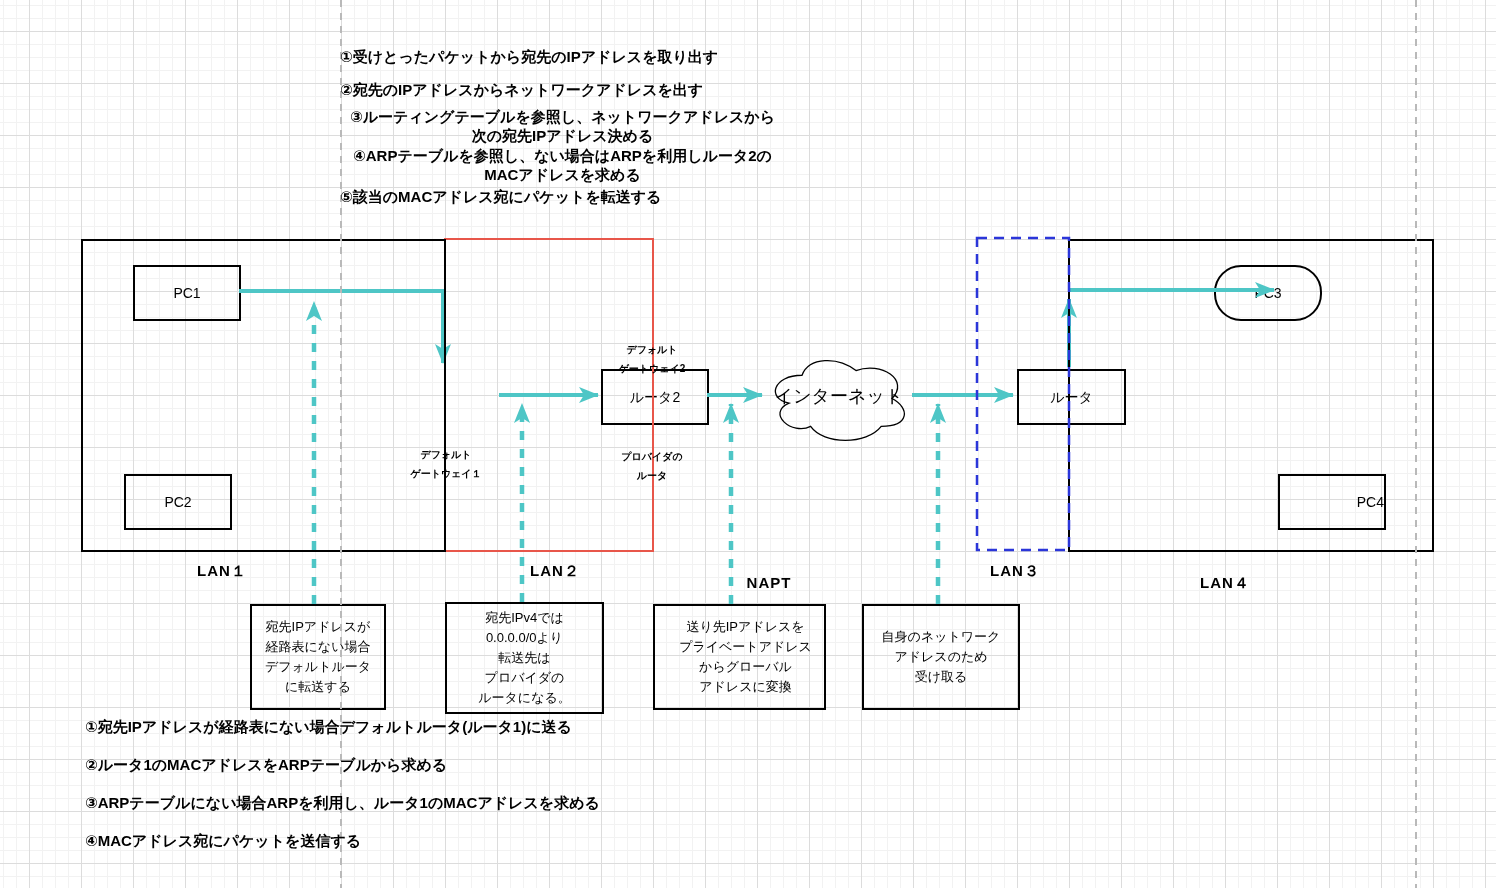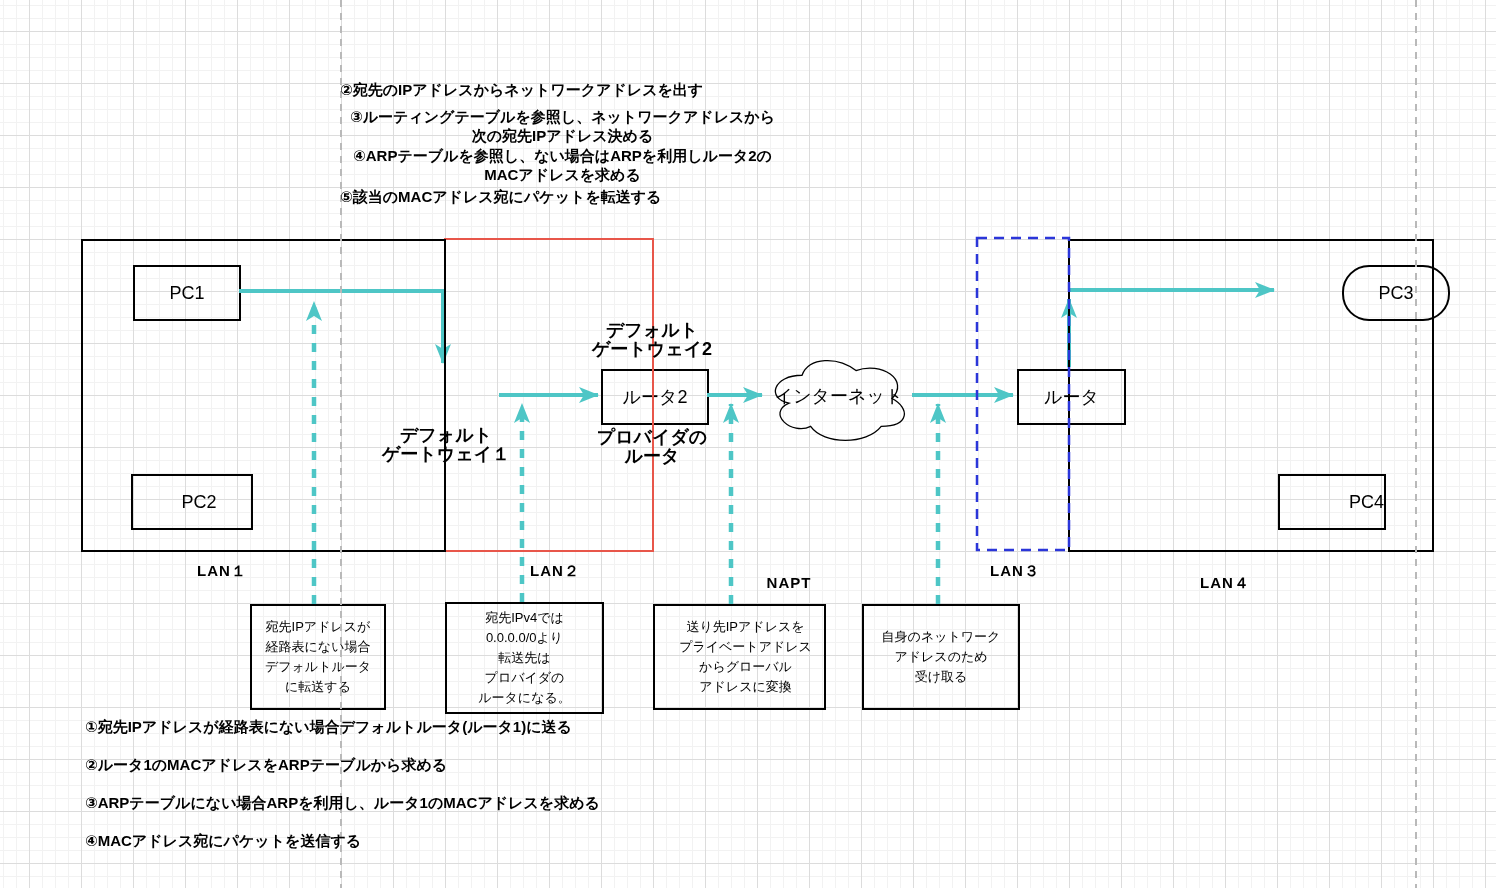--- a/index.html
+++ b/index.html
@@ -10,53 +10,53 @@
       linear-gradient(to right,#dcdcdc 1px,transparent 1px),
       linear-gradient(to bottom,#dcdcdc 1px,transparent 1px),
       linear-gradient(to right,#f2f2f2 1px,transparent 1px),
       linear-gradient(to bottom,#f2f2f2 1px,transparent 1px);
     background-size:52px 52px,52px 52px,13px 13px,13px 13px;
     background-position:29px 0,0 31px,3px 0,0 5px;
   }
   .node{
     position:absolute;border:2px solid #000;background:transparent;
     display:flex;align-items:center;justify-content:center;
-    font-size:18px;line-height:16px;text-align:center;
+    font-size:14px;line-height:16px;text-align:center;
   }
   .callout{
     position:absolute;border:2px solid #000;background:transparent;
     display:flex;align-items:center;justify-content:center;
     font-size:13px;line-height:20px;text-align:center;white-space:pre-line;
   }
   .lbl{position:absolute;font-weight:bold;white-space:pre-line;text-align:center;transform:translateX(-50%);}
   .lbl-zone{font-size:15px;letter-spacing:1px;}
-  .lbl-router{font-size:18px;line-height:19px;}
+  .lbl-router{font-size:10px;line-height:19px;margin-top:19px;}
   .note{position:absolute;font-weight:bold;font-size:15px;line-height:19px;white-space:pre-line;}
   .note-center{text-align:center;width:445px;}
   .cloud-label{position:absolute;font-size:18px;transform:translate(-50%,-50%);white-space:nowrap;}
   svg#overlay{position:absolute;left:0;top:0;pointer-events:none;}
 </style>
 </head>
 <body>
 
 <div id="canvas">
 
   <div class="node" style="left:133px;top:265px;width:104px;height:52px;">
       <span>PC1</span>
     </div>
-  <div class="node" style="left:131px;top:474px;width:104px;height:52px;padding-left:14px;">
+  <div class="node" style="left:124px;top:474px;width:104px;height:52px;">
       <span>PC2</span>
     </div>
   <div class="node" style="left:601px;top:369px;width:104px;height:52px;">
       <span>ルータ2</span>
     </div>
   <div class="node" style="left:1017px;top:369px;width:105px;height:52px;">
       <span>ルータ</span>
     </div>
-  <div class="node" style="left:1342px;top:265px;width:104px;height:52px;border-radius:27px;">
+  <div class="node" style="left:1214px;top:265px;width:104px;height:52px;border-radius:27px;">
       <span>PC3</span>
     </div>
   <div class="node" style="left:1278px;top:474px;width:104px;height:52px;justify-content:flex-end;">
       <span>PC4</span>
     </div>
 
   <div class="callout" style="left:250px;top:604px;width:132px;height:102px;">宛先IPアドレスが
 経路表にない場合
 デフォルトルータ
 に転送する</div>
@@ -111,22 +111,23 @@
 ゲートウェイ１</div>
   <div class="lbl lbl-router" style="left:652px;top:321px;">デフォルト
 ゲートウェイ2</div>
   <div class="lbl lbl-router" style="left:652px;top:428px;">プロバイダの
 ルータ</div>
 
   <div class="lbl lbl-zone" style="left:222px;top:562px;">LAN１</div>
   <div class="lbl lbl-zone" style="left:555px;top:562px;">LAN２</div>
   <div class="lbl lbl-zone" style="left:1015px;top:562px;">LAN３</div>
   <div class="lbl lbl-zone" style="left:1225px;top:574px;">LAN４</div>
-  <div class="lbl lbl-zone" style="left:771px;top:574px;padding-left:36px;">NAPT</div>
+  <div class="lbl lbl-zone" style="left:751px;top:574px;padding-left:36px;">NAPT</div>
 
+  <div class="note" style="left:340px;top:47px;">①受けとったパケットから宛先のIPアドレスを取り出す</div>
   <div class="note note-center" style="left:340px;top:107px;">③ルーティングテーブルを参照し、ネットワークアドレスから
 次の宛先IPアドレス決める</div>
   <div class="note" style="left:340px;top:80px;">②宛先のIPアドレスからネットワークアドレスを出す</div>
   <div class="note note-center" style="left:340px;top:146px;">④ARPテーブルを参照し、ない場合はARPを利用しルータ2の
 MACアドレスを求める</div>
   <div class="note" style="left:340px;top:187px;">⑤該当のMACアドレス宛にパケットを転送する</div>
 
   <div class="note" style="left:85px;top:717px;">①宛先IPアドレスが経路表にない場合デフォルトルータ(ルータ1)に送る</div>
   <div class="note" style="left:85px;top:755px;">②ルータ1のMACアドレスをARPテーブルから求める</div>
   <div class="note" style="left:85px;top:793px;">③ARPテーブルにない場合ARPを利用し、ルータ1のMACアドレスを求める</div>

